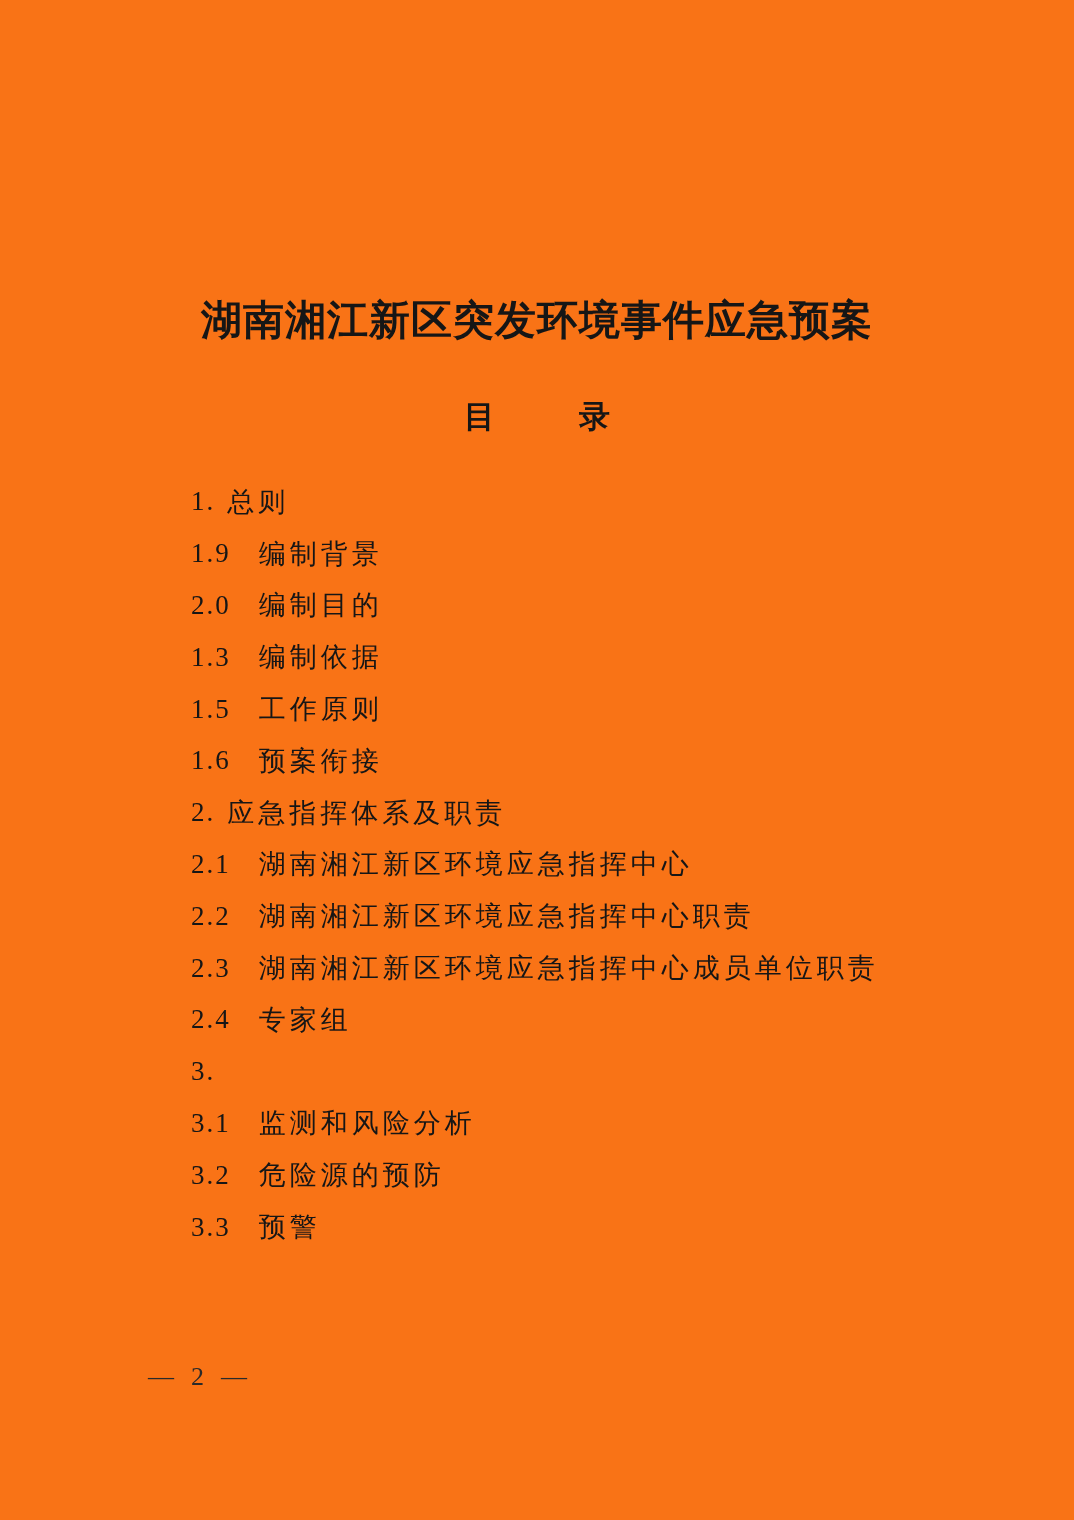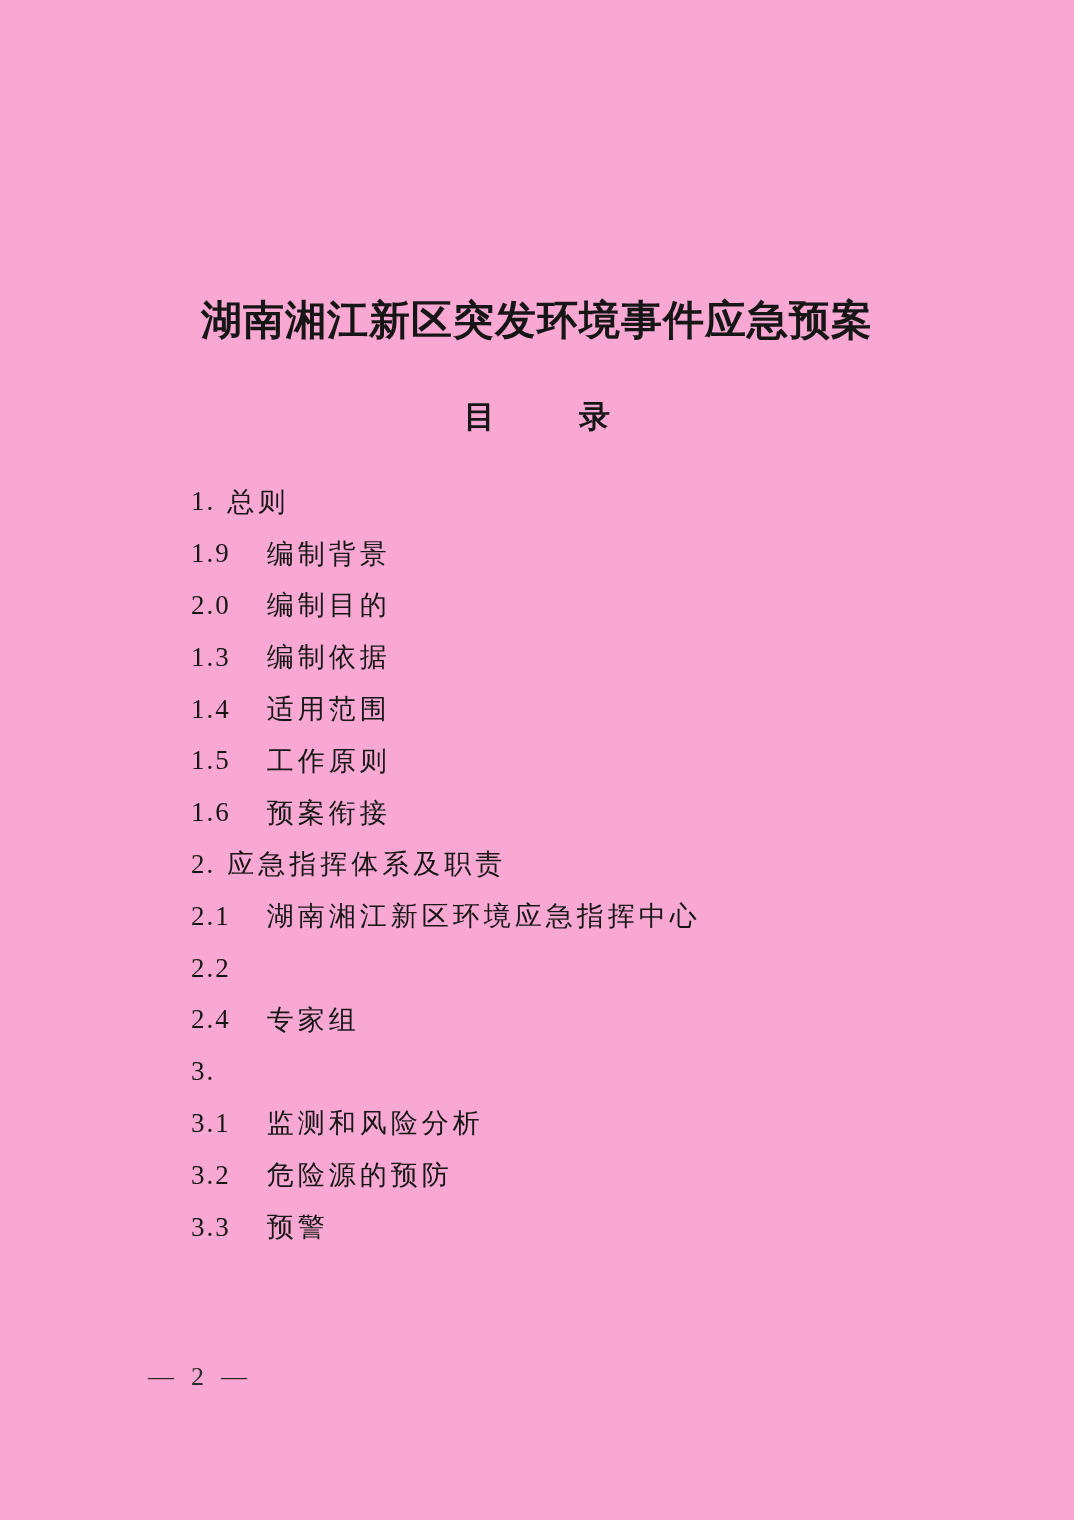--- a/index.html
+++ b/index.html
@@ -5,21 +5,21 @@
   html, body {
     margin: 0;
     padding: 0;
     background: #e8e8e8;
   }
   .page {
     position: relative;
     width: 1074px;
     height: 1520px;
     margin: 0 auto;
-    background: #f9a8d4;
+    background: #f97316;
     color: #161616;
     font-family: "Liberation Serif", "DejaVu Serif", serif;
     overflow: hidden;
   }
   .doc-title {
     position: absolute;
     top: 266px;
     left: 0;
     right: 0;
     text-align: center;
@@ -57,21 +57,21 @@
     font-size: 27px;
     white-space: nowrap;
   }
   .toc-item .num {
     letter-spacing: 2px;
   }
   .toc-item .label {
     letter-spacing: 4px;
   }
   .toc-item.lvl1 .label { margin-left: 12px; }
-  .toc-item.lvl2 .label { margin-left: 36px; }
+  .toc-item.lvl2 .label { margin-left: 28px; }
   .page-footer {
     position: absolute;
     left: 148px;
     top: 1362px;
     display: flex;
     align-items: center;
     gap: 17px;
     font-size: 26px;
     color: #2a2a2a;
   }
@@ -99,41 +99,42 @@
     </li>
     <li class="toc-item lvl2">
       <span class="num">2.0</span>
       <span class="label">编制目的</span>
     </li>
     <li class="toc-item lvl2">
       <span class="num">1.3</span>
       <span class="label">编制依据</span>
     </li>
     <li class="toc-item lvl2">
-      <span class="num">1.4</span>
-      <span class="label">适用范围</span>
-    </li>
-    <li class="toc-item lvl2">
       <span class="num">1.5</span>
       <span class="label">工作原则</span>
     </li>
     <li class="toc-item lvl2">
       <span class="num">1.6</span>
       <span class="label">预案衔接</span>
     </li>
     <li class="toc-item lvl1">
       <span class="num">2.</span>
       <span class="label">应急指挥体系及职责</span>
     </li>
     <li class="toc-item lvl2">
       <span class="num">2.1</span>
       <span class="label">湖南湘江新区环境应急指挥中心</span>
     </li>
     <li class="toc-item lvl2">
       <span class="num">2.2</span>
+      <span class="label">湖南湘江新区环境应急指挥中心职责</span>
+    </li>
+    <li class="toc-item lvl2">
+      <span class="num">2.3</span>
+      <span class="label">湖南湘江新区环境应急指挥中心成员单位职责</span>
     </li>
     <li class="toc-item lvl2">
       <span class="num">2.4</span>
       <span class="label">专家组</span>
     </li>
     <li class="toc-item lvl1">
       <span class="num">3.</span>
     </li>
     <li class="toc-item lvl2">
       <span class="num">3.1</span>

